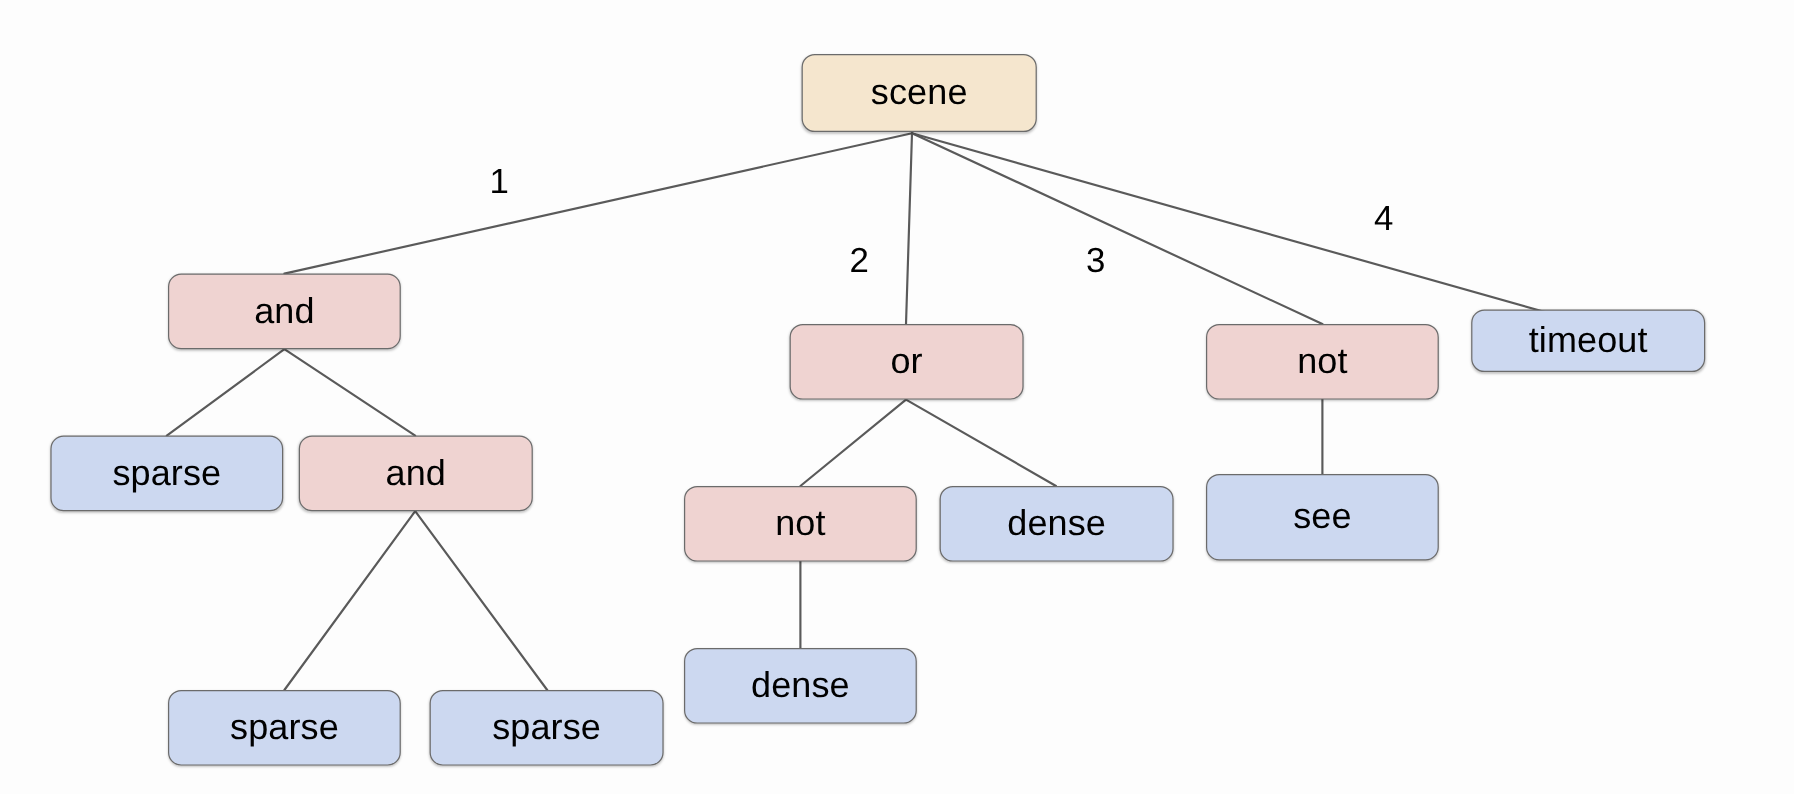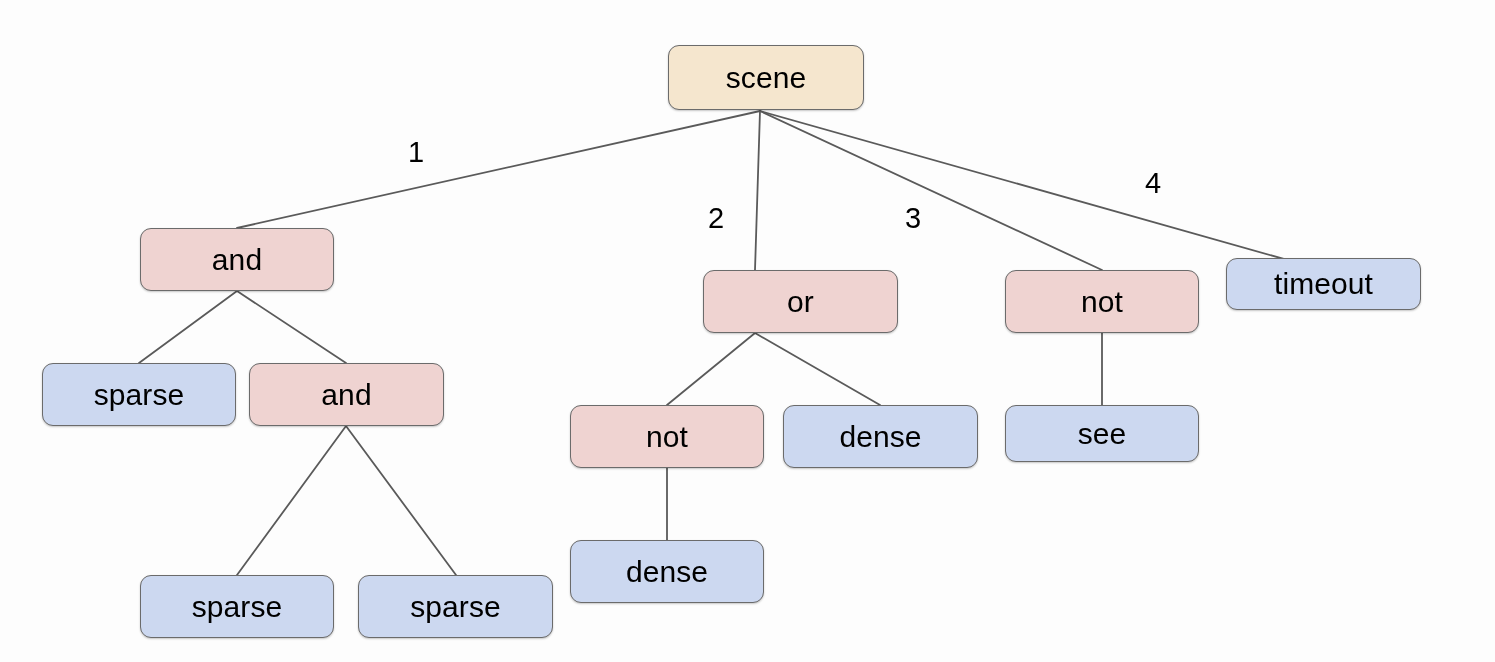--- a/index.html
+++ b/index.html
@@ -70,28 +70,28 @@
       <line x1="346" y1="426" x2="237" y2="575" stroke="#5a5a5a" stroke-width="1.8" stroke-linecap="round"></line>
       <line x1="346" y1="426" x2="456" y2="575" stroke="#5a5a5a" stroke-width="1.8" stroke-linecap="round"></line>
       <line x1="755" y1="333" x2="667" y2="405" stroke="#5a5a5a" stroke-width="1.8" stroke-linecap="round"></line>
       <line x1="755" y1="333" x2="880" y2="405" stroke="#5a5a5a" stroke-width="1.8" stroke-linecap="round"></line>
       <line x1="667" y1="468" x2="667" y2="540" stroke="#5a5a5a" stroke-width="1.8" stroke-linecap="round"></line>
       <line x1="1102" y1="333" x2="1102" y2="405" stroke="#5a5a5a" stroke-width="1.8" stroke-linecap="round"></line>
     </svg>
   <div id="node-layer">
       <div class="node node-root" style="left: 668px; top: 45px; width: 196px; height: 65px;">scene</div>
       <div class="node node-op" style="left: 140px; top: 228px; width: 194px; height: 63px;">and</div>
-      <div class="node node-op" style="left: 658px; top: 270px; width: 195px; height: 63px; margin-left: 45px;">or</div>
+      <div class="node node-op" style="left: 658px; top: 270px; width: 195px; height: 63px;">or</div>
       <div class="node node-op" style="left: 1005px; top: 270px; width: 194px; height: 63px;">not</div>
       <div class="node node-leaf" style="left: 1226px; top: 258px; width: 195px; height: 52px;">timeout</div>
       <div class="node node-leaf" style="left: 42px; top: 363px; width: 194px; height: 63px;">sparse</div>
       <div class="node node-op" style="left: 249px; top: 363px; width: 195px; height: 63px;">and</div>
       <div class="node node-op" style="left: 570px; top: 405px; width: 194px; height: 63px;">not</div>
       <div class="node node-leaf" style="left: 783px; top: 405px; width: 195px; height: 63px;">dense</div>
-      <div class="node node-leaf" style="left: 1005px; top: 405px; width: 194px; height: 57px;">see</div>
+      <div class="node node-leaf" style="left: 1005px; top: 395px; width: 194px; height: 72px;">see</div>
       <div class="node node-leaf" style="left: 570px; top: 540px; width: 194px; height: 63px;">dense</div>
       <div class="node node-leaf" style="left: 140px; top: 575px; width: 194px; height: 63px;">sparse</div>
       <div class="node node-leaf" style="left: 358px; top: 575px; width: 195px; height: 63px;">sparse</div>
     </div>
   <div id="label-layer">
       <div class="edge-label" style="left: 416px; top: 152px;">1</div>
       <div class="edge-label" style="left: 716px; top: 218px;">2</div>
       <div class="edge-label" style="left: 913px; top: 218px;">3</div>
       <div class="edge-label" style="left: 1153px; top: 183px;">4</div>
     </div>

